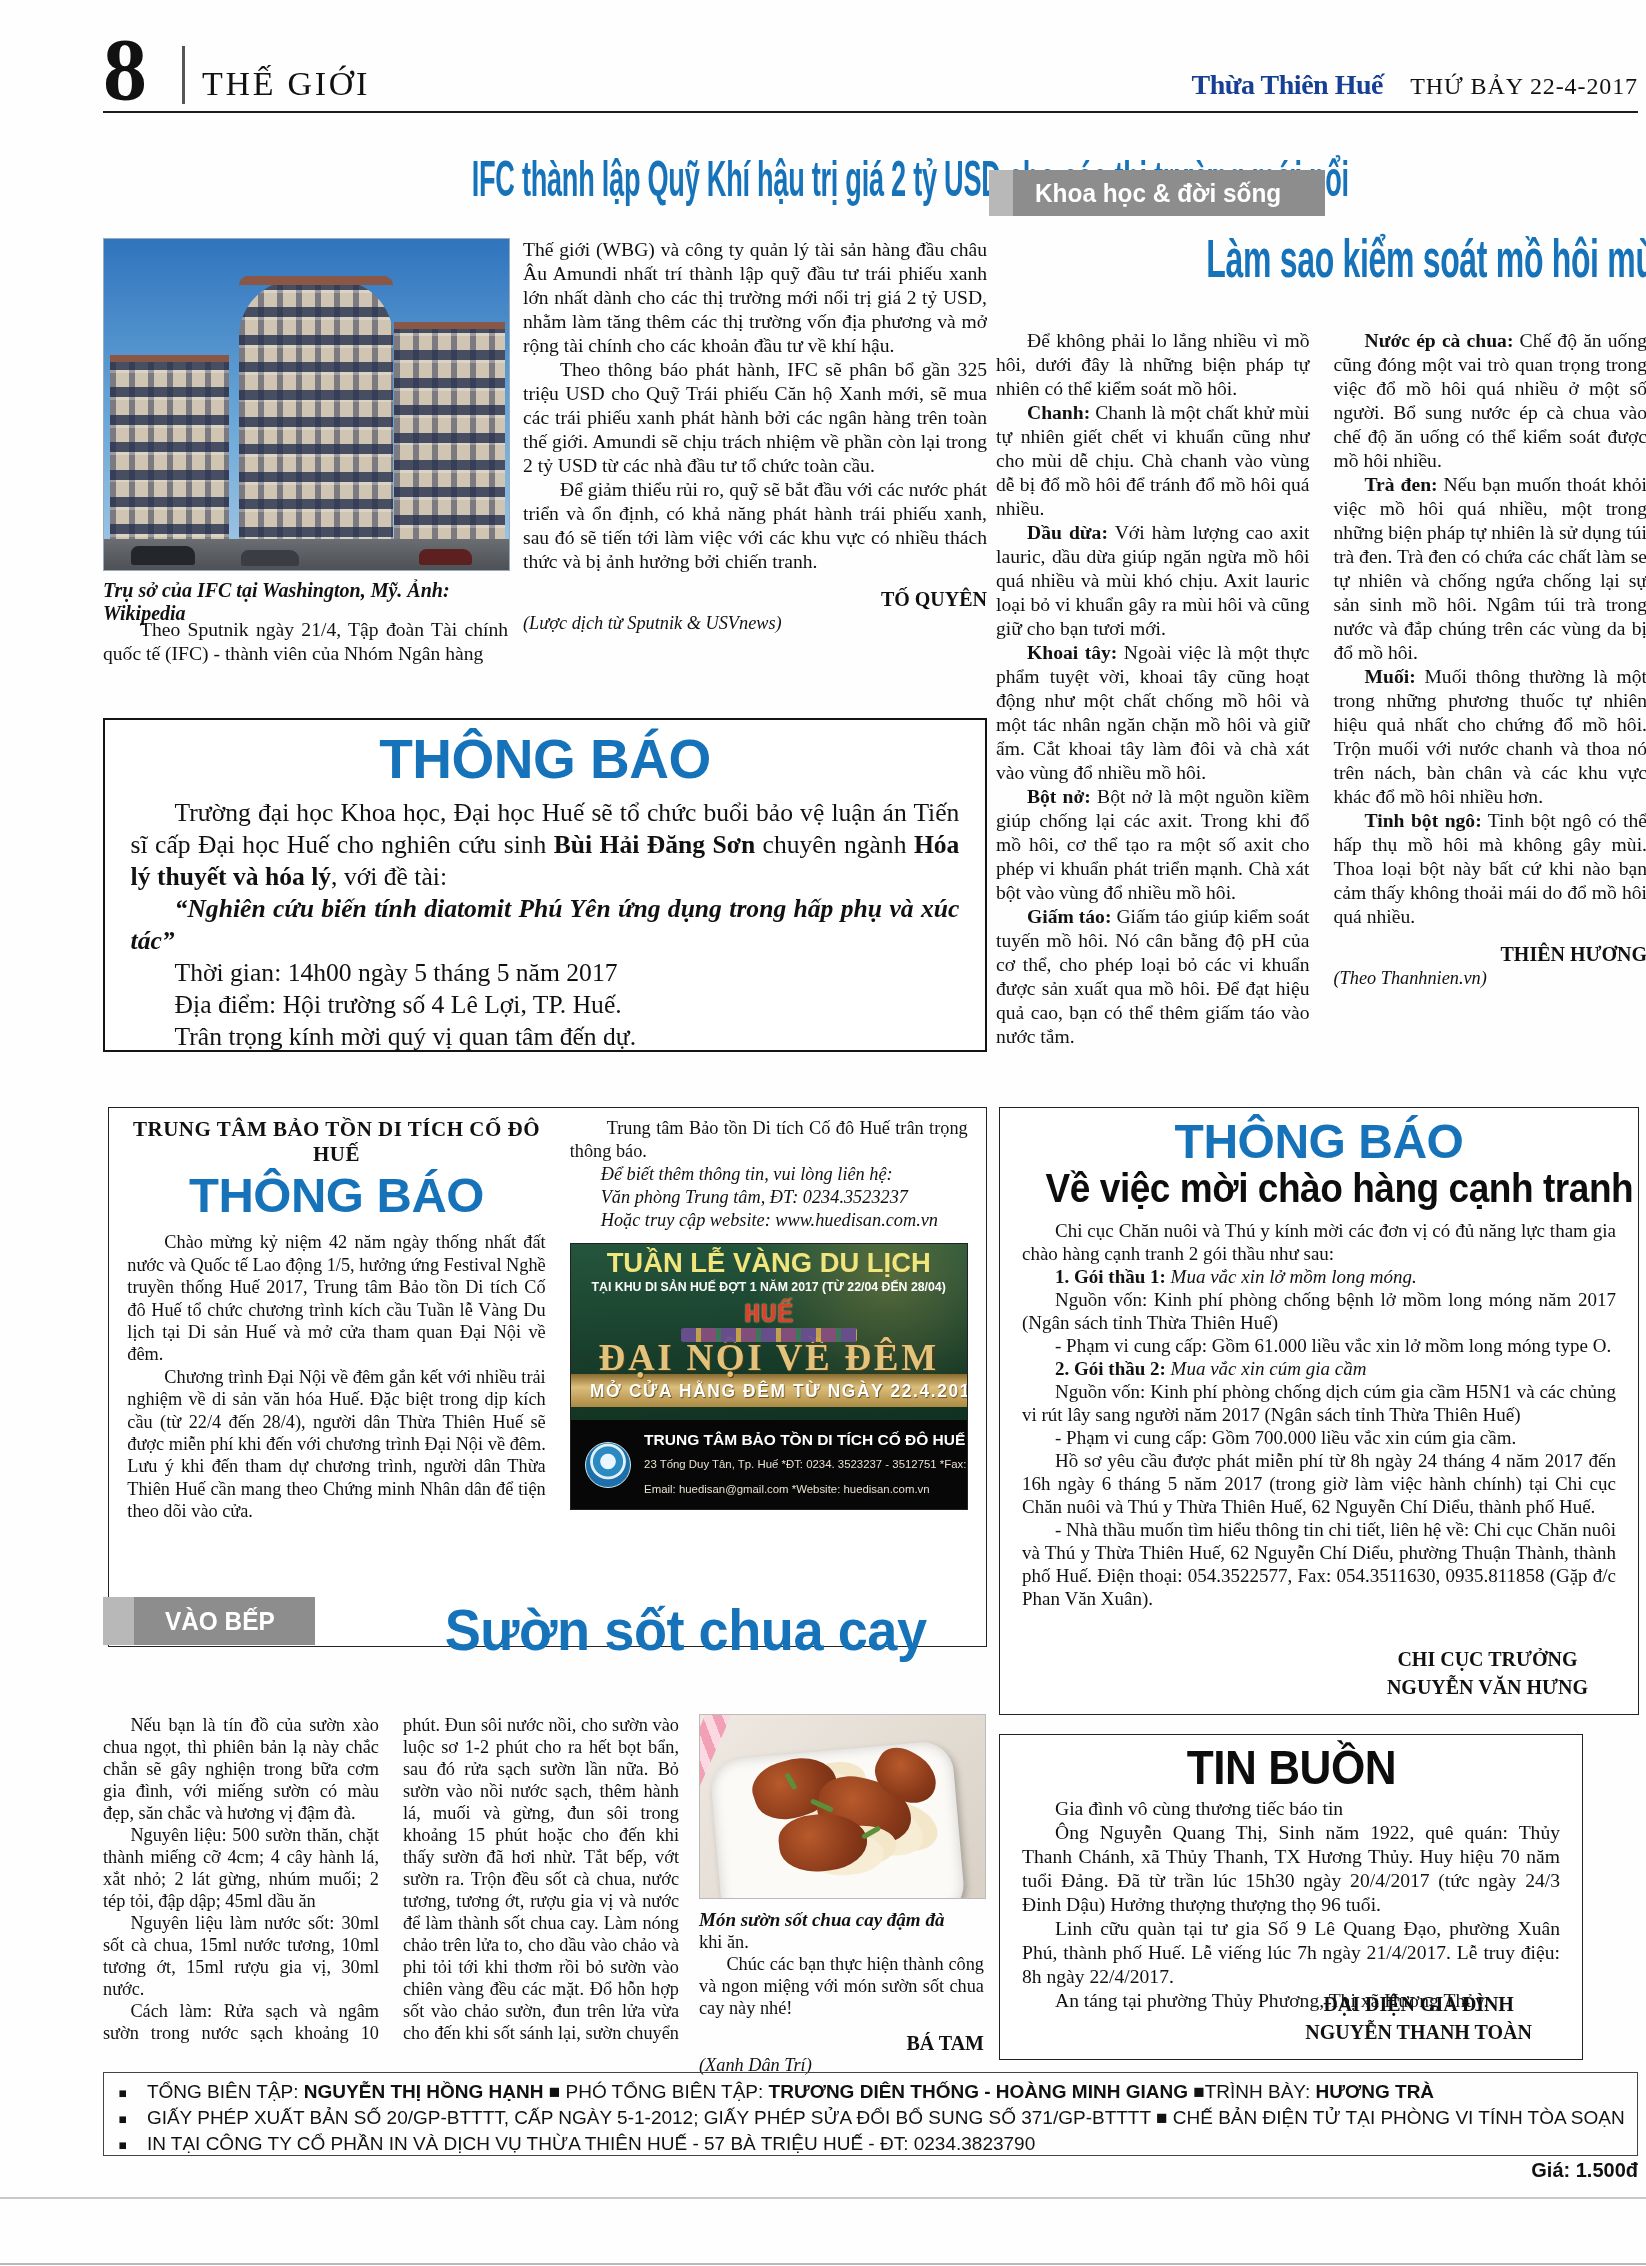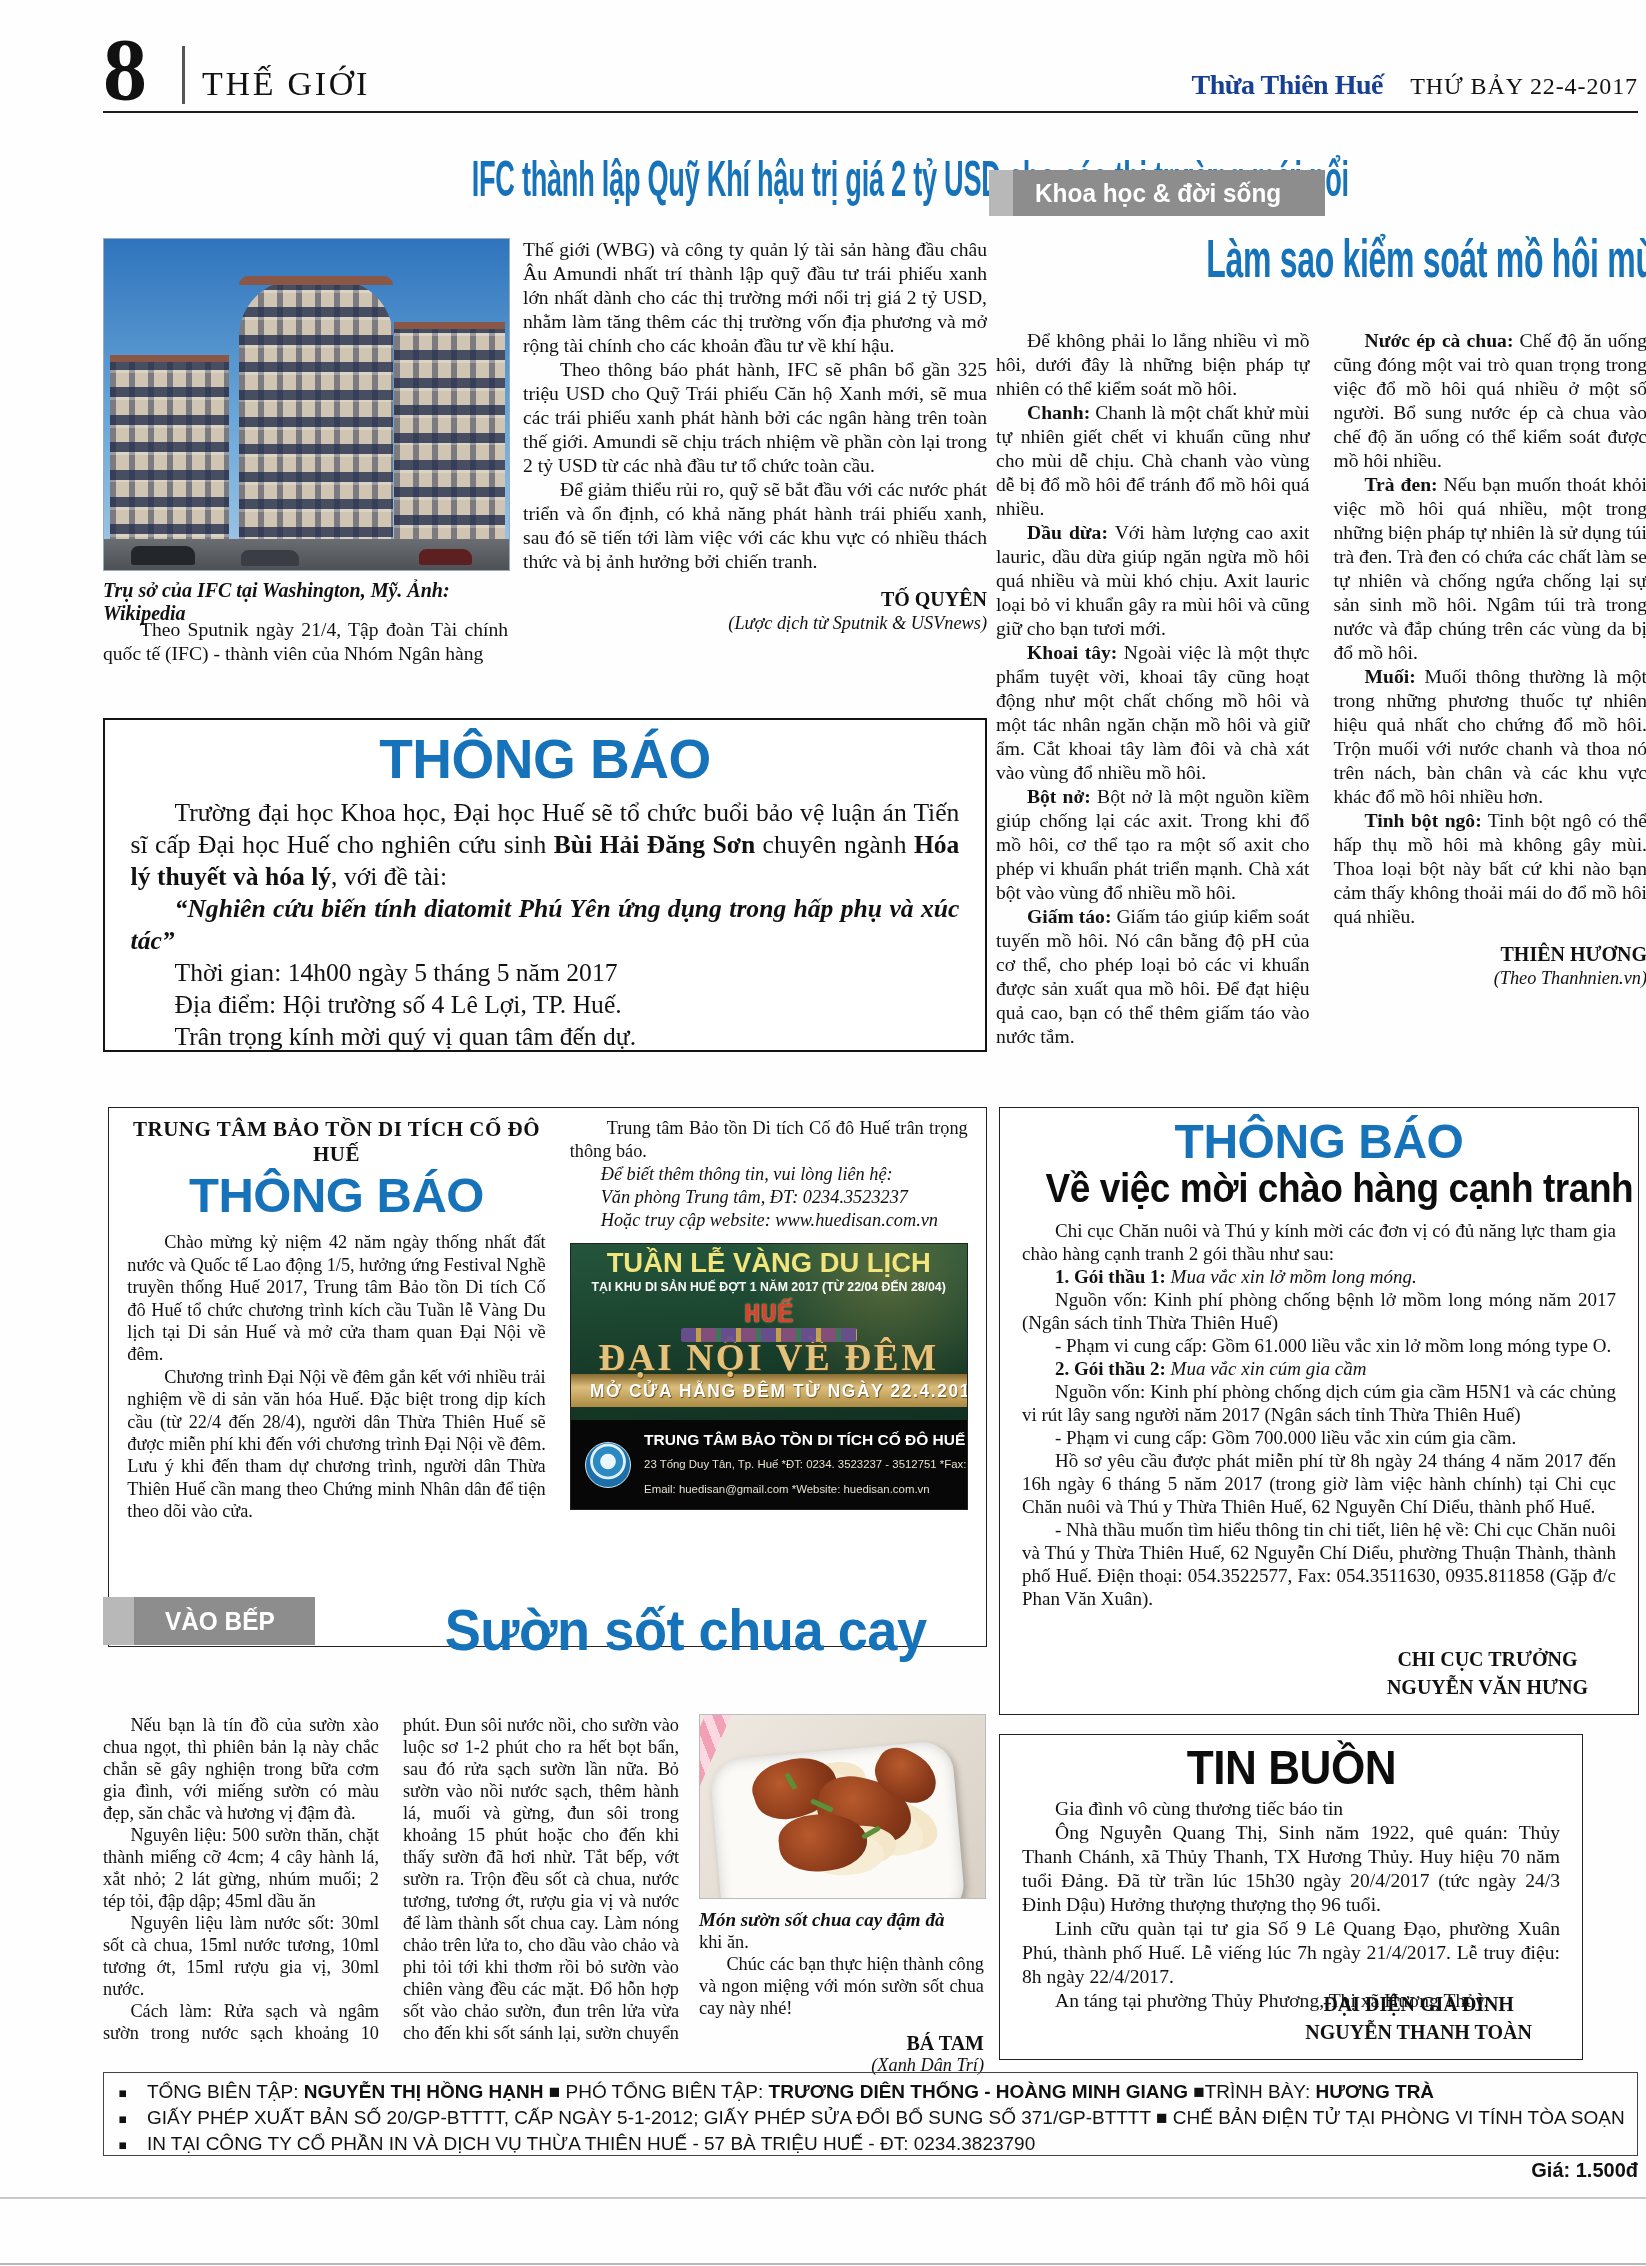--- a/index.html
+++ b/index.html
@@ -32,21 +32,21 @@
   .bwing{position:absolute;background-color:#cfc5b2;
          background-image:repeating-linear-gradient(to bottom,rgba(38,48,78,.8) 0 10px,rgba(255,255,255,.25) 10px 12.8px,transparent 12.8px 27.4px),
                           repeating-linear-gradient(to right,rgba(38,48,78,.5) 0 6.4px,transparent 6.4px 19px);}
   .broof{position:absolute;background:#8a5747;}
   .street{position:absolute;left:0;bottom:0;width:100%;height:31px;background:linear-gradient(#6a6d72,#4d5054);}
   .car{position:absolute;border-radius:7.3px 9.1px 2.7px 2.7px;}
   .ifc-caption{left:103px;top:579px;width:405px;font-size:20px;font-weight:bold;font-style:italic;}
   .ifc-leftpara{left:103px;top:618px;width:405px;font-size:19.6px;line-height:24px;}
   .ifc-right{left:523px;top:238px;width:464px;height:471px;font-size:19.6px;line-height:24px;overflow:hidden;}
   .byline{font-weight:bold;text-align:right;font-size:20px;margin-top:12.8px;}
-  .bynote{font-style:italic;text-align:right;font-size:18.3px;}
+  .bynote{font-style:italic;text-align:left;font-size:18.3px;}
 
   
   .kicker{display:flex;height:46px;}
   .kick-light{width:24px;background:#b8b8b8;}
   .kick-dark{background:#8d8d8d;color:#fff;display:flex;align-items:center;padding:0 22px;}
   .kick-text{font-family:"Liberation Sans",sans-serif;font-weight:bold;font-size:26.5px;transform:scaleX(.92);transform-origin:0 50%;white-space:nowrap;}
   .sci-kicker{left:989px;top:170px;}
   .vb-label{left:103px;top:1597px;height:48px;}
 
   

